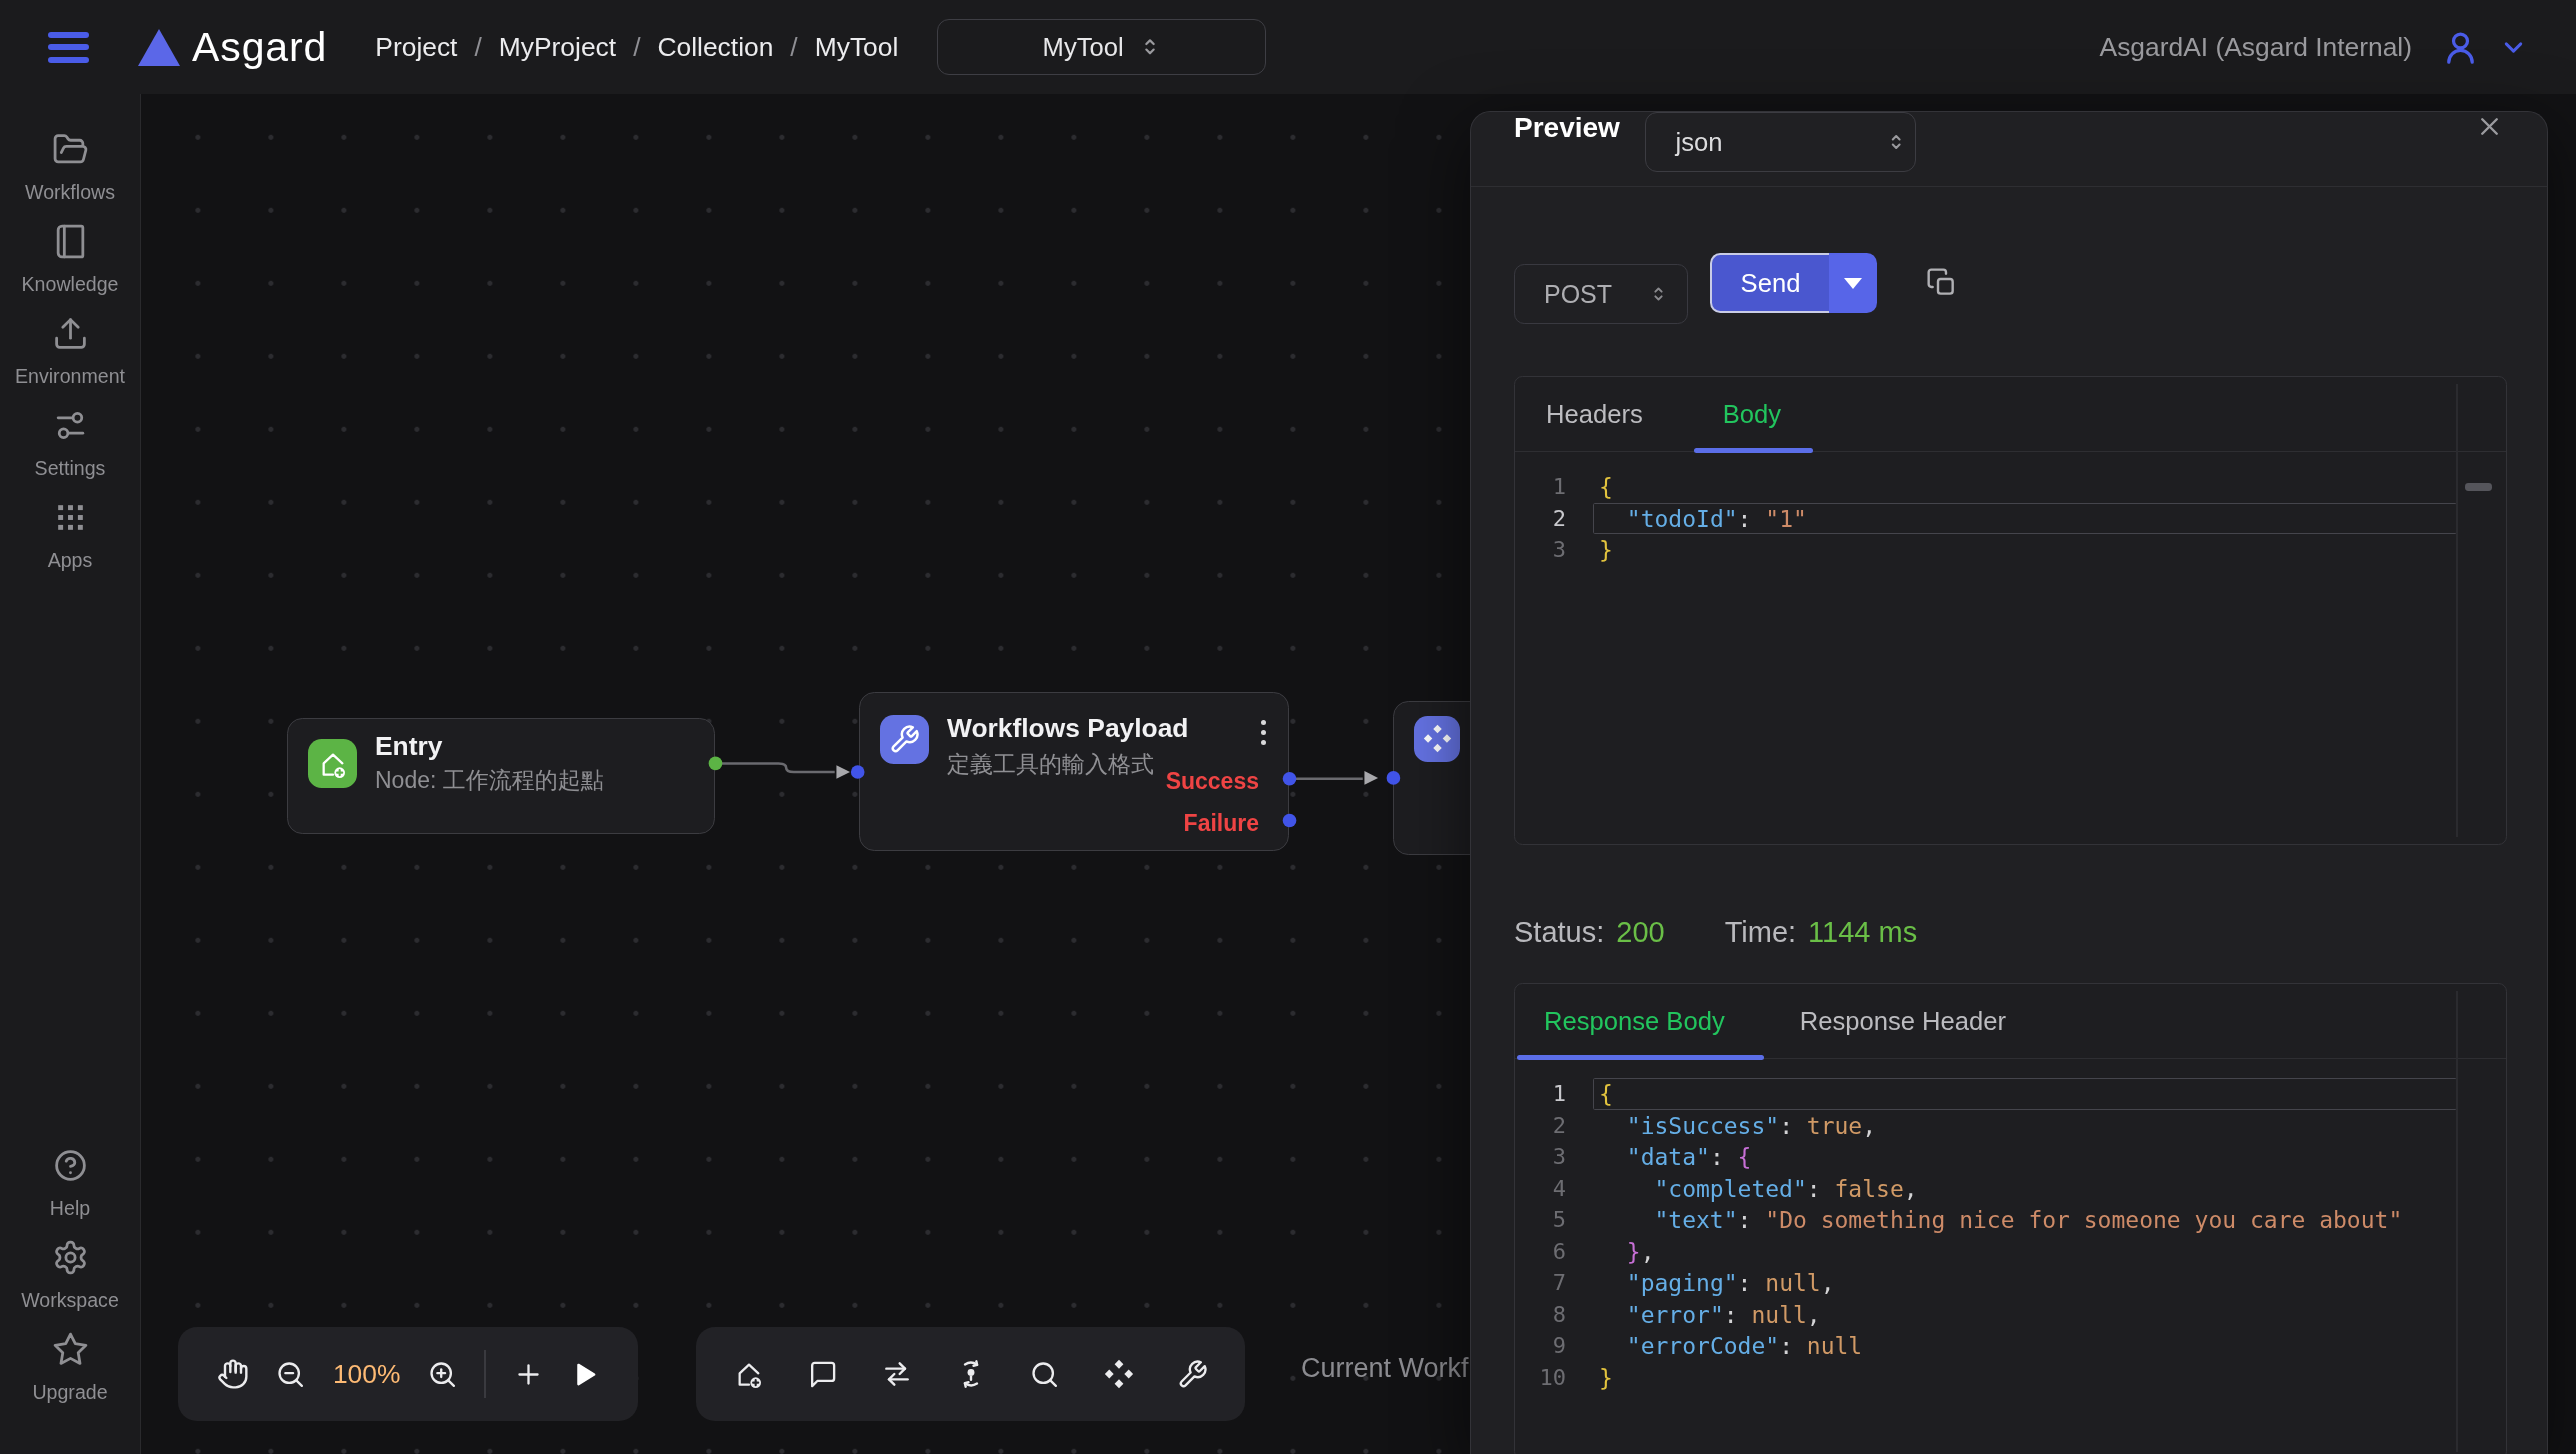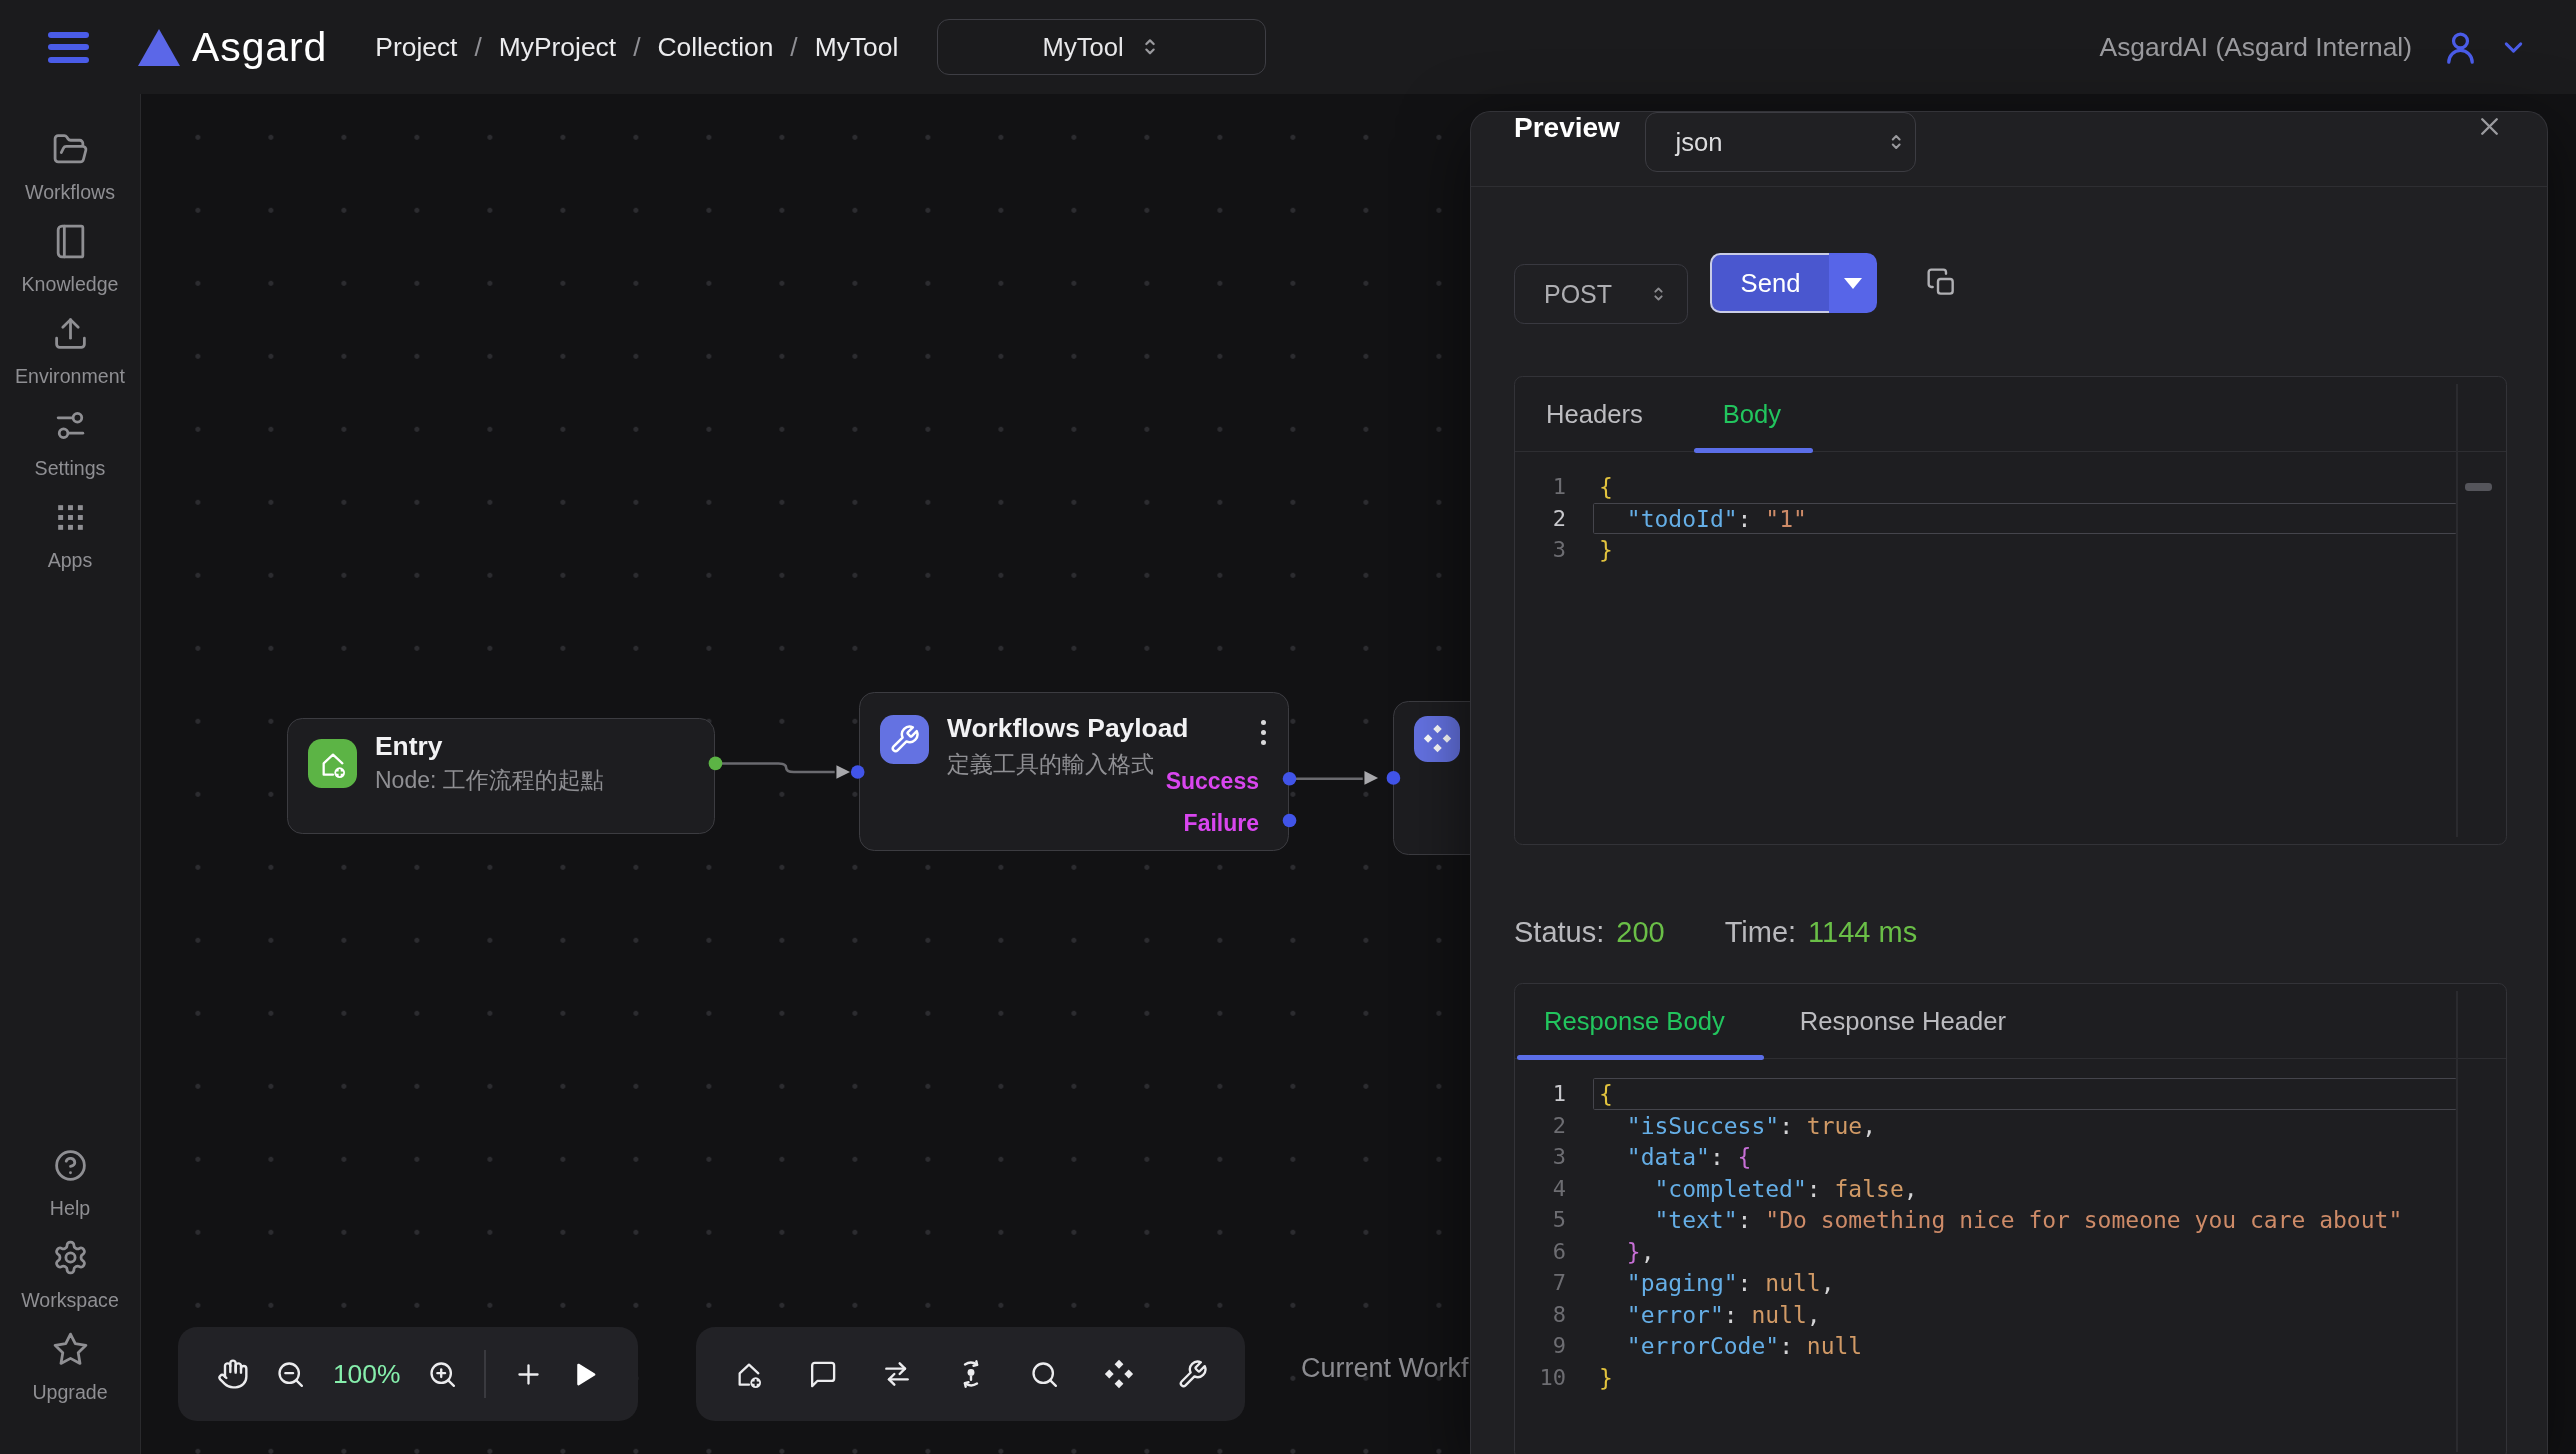--- a/index.html
+++ b/index.html
@@ -43,33 +43,33 @@
             background-size:73px 73px; background-position:20.4px 6.8px; z-index:1; }
   .edges { position:absolute; left:0; top:0; z-index:3; pointer-events:none; }
 
   .node { position:absolute; background:#1d1d20; border:1.7px solid #3c3c41; border-radius:15.3px; z-index:2; }
   .node-icon { position:absolute; left:20.4px; width:49px; height:49px; border-radius:13.6px;
                display:flex; align-items:center; justify-content:center; }
   .node-icon.green { background:#5cb445; }
   .node-icon.indigo { background:#6472e2; }
   .node-title { position:absolute; left:87px; font-size:26.4px; color:#f2f2f4; font-weight:600; }
   .node-sub { position:absolute; left:87px; font-size:23px; color:#8f8f93; }
-  .port-label { position:absolute; right:29px; font-size:23px; font-weight:700; color:#d946ef; }
+  .port-label { position:absolute; right:29px; font-size:23px; font-weight:700; color:#ef4444; }
   .kebab { position:absolute; right:22px; top:27px; display:flex; flex-direction:column; gap:5.1px; cursor:pointer; }
   .kebab i { width:5.1px; height:5.1px; border-radius:50%; background:#d8d8da; }
 
   .cur-wf { position:absolute; left:1160px; top:1259px; font-size:27px; color:#8b8b90; white-space:nowrap; z-index:2; }
 
   
   .toolbar { position:absolute; background:#222226; border-radius:19px; display:flex;
              align-items:center; z-index:10; }
   .tb1 { left:37px; top:1233px; width:460px; height:94px; padding:0 39px; gap:0; justify-content:space-between; }
   .tb2 { left:555px; top:1233px; width:549px; height:94px; padding:0 37px; justify-content:space-between; }
   .tb-btn { display:flex; align-items:center; justify-content:center; cursor:pointer; }
-  .tb-zoom { font-size:26.4px; color:#86efac; cursor:pointer; }
+  .tb-zoom { font-size:26.4px; color:#fdba74; cursor:pointer; }
   .tb-div { width:1.7px; height:48px; background:#3a3a3f; }
 
   
   .panel { position:absolute; left:1470px; top:111px; width:1078px; height:1344px;
            background:#202023; border:1.7px solid #333338; border-bottom:none;
            border-radius:20.4px 20.4px 0 0; z-index:50; box-shadow:0 20.4px 68px rgba(0,0,0,0.55); }
   .panel-header { position:absolute; left:0; top:0; right:0; height:75px; border-bottom:1.7px solid #2e2e32;
                   display:flex; padding:0 43px; }
   .panel-title { font-size:28px; font-weight:700; color:#ffffff; }
   .fmt-select { margin-left:25.6px; width:271px; height:60px; border:1.7px solid #3c3c42; border-radius:12px;

